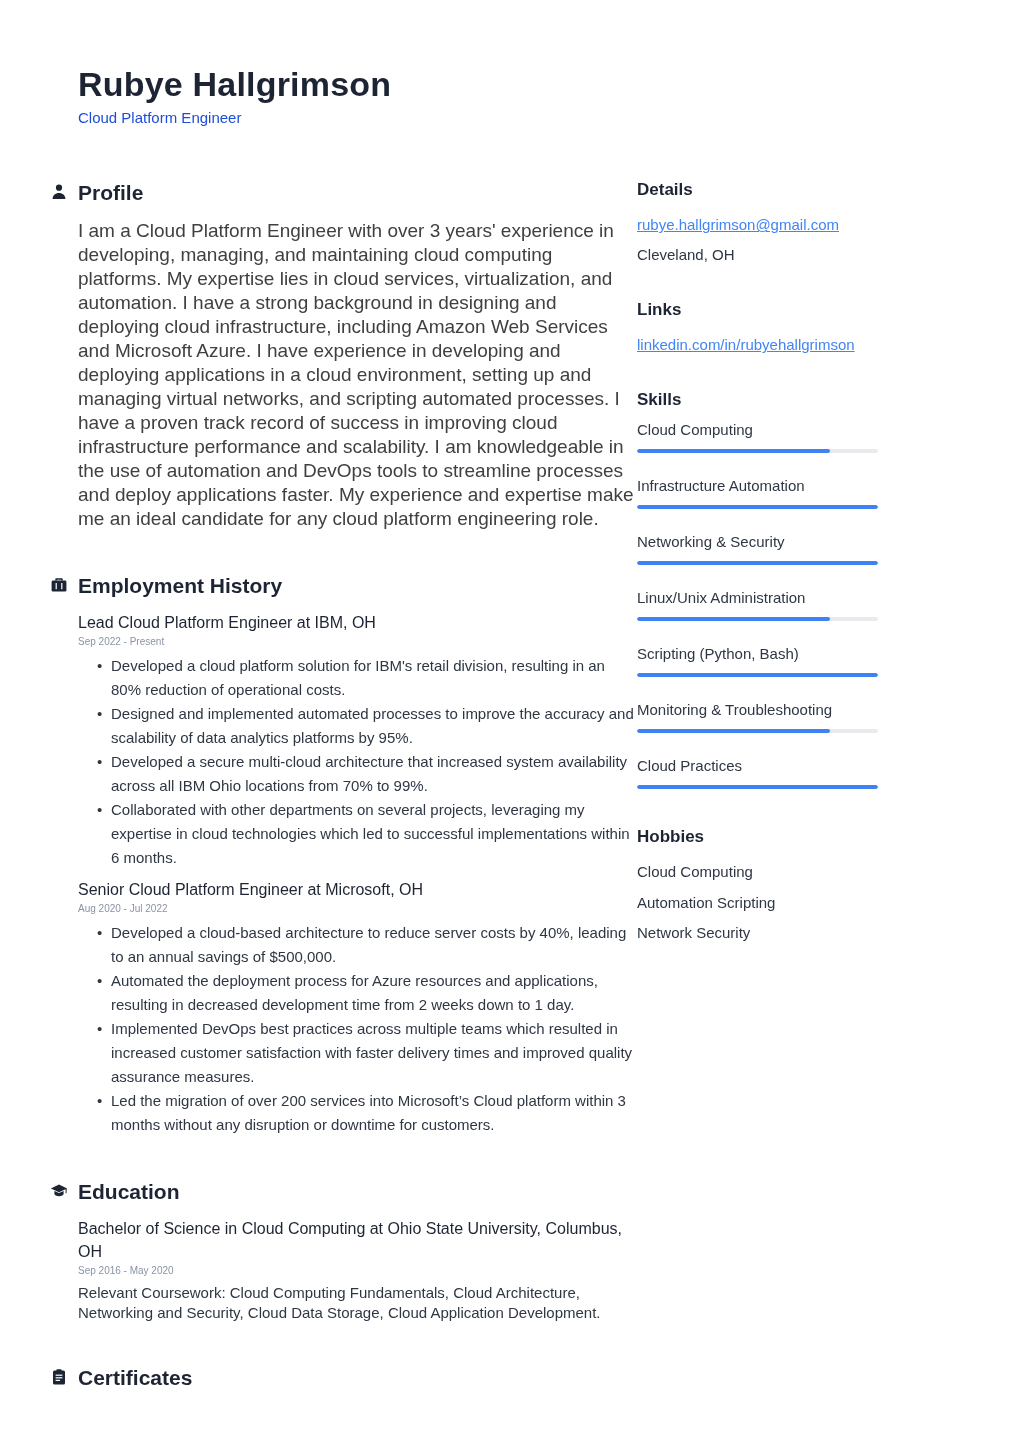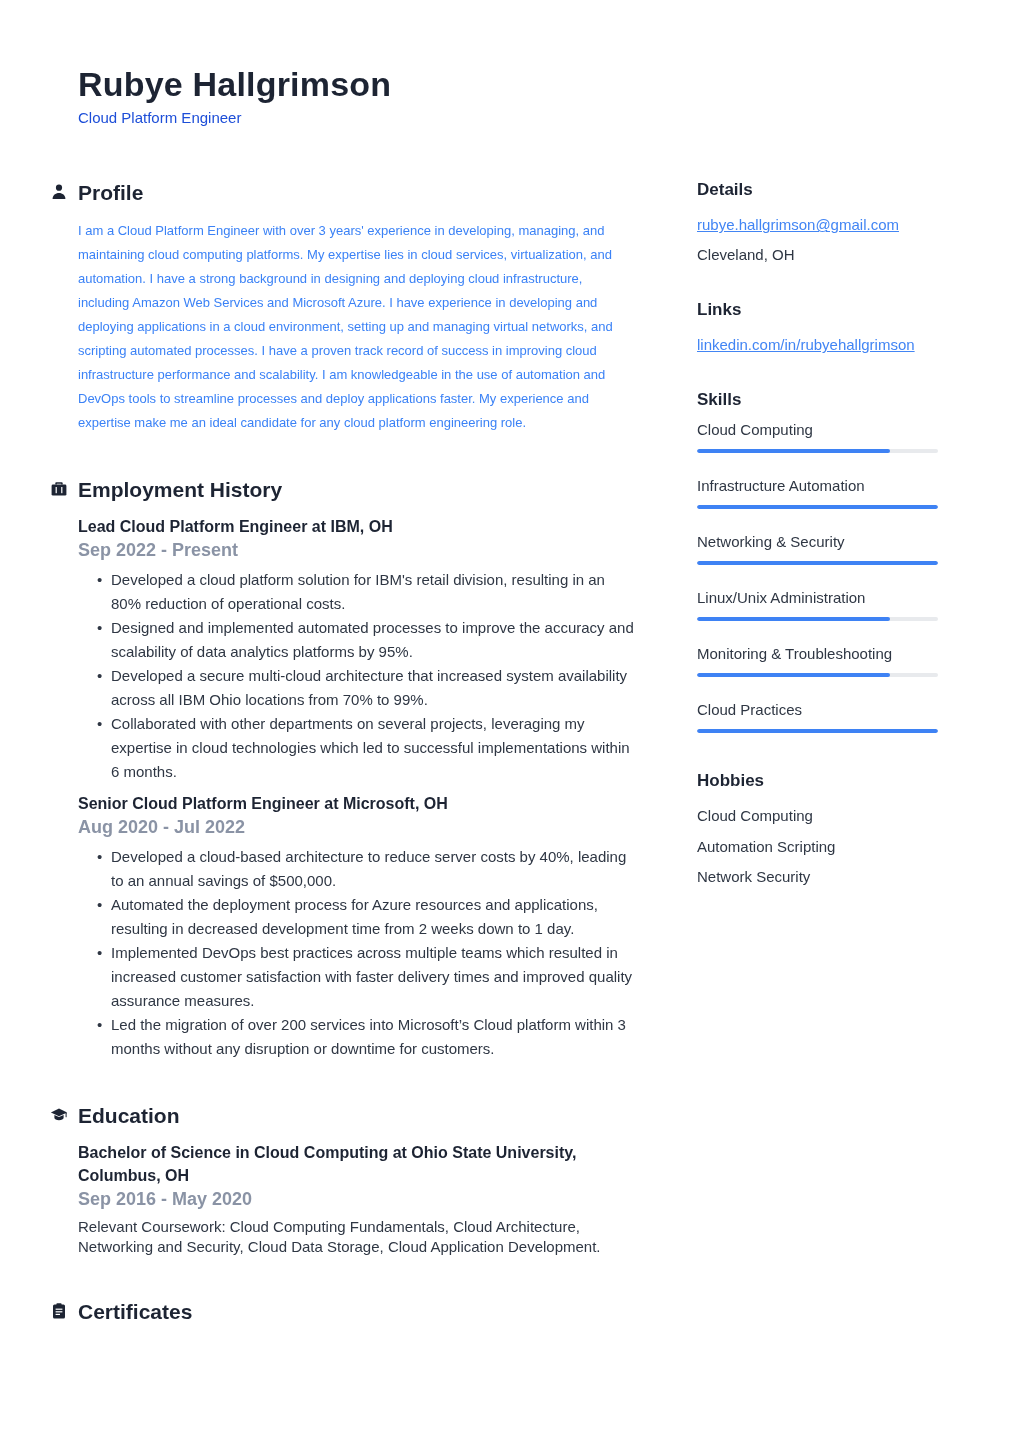--- a/index.html
+++ b/index.html
@@ -10,38 +10,38 @@
     color: #2f3744;
   }
   .page { width: 1024px; height: 1323px; padding: 66px 44px 0 50px; background: #fff; }
 
   
   .header { margin-left: 28px; margin-bottom: 54px; }
   .name { font-size: 34px; font-weight: 700; color: #1d2433; letter-spacing: 0.2px; line-height: 1.1; }
   .job-title { font-size: 15px; color: #1d4ed8; margin-top: 6px; }
 
   
-  .columns { display: flex; gap: 60px; }
+  .columns { display: flex; }
   .main { width: 587px; padding-left: 28px; }
   .sidebar { width: 241px; }
 
   
   .section { margin-bottom: 42px; }
   .section-heading {
     position: relative; font-size: 21px; font-weight: 700; color: #1d2433;
     margin-bottom: 13px; line-height: 1.2;
   }
   .section-icon { position: absolute; left: -28px; top: 3px; width: 18px; height: 18px; }
   .section-icon svg { display: block; width: 18px; height: 18px; fill: #1d2433; }
 
-  .profile-text { font-size: 13px; line-height: 24px; color: #3b82f6; }
+  .profile-text { font-size: 19px; line-height: 24px; color: #404040; }
 
   .entry { margin-bottom: 8px; }
-  .entry-title { font-size: 16px; font-weight: 700; color: #1d2433; line-height: 23px; margin-bottom: 2px; }
-  .entry-dates { font-size: 18px; color: #8a93a5; margin-bottom: 7px; font-weight: bold; }
+  .entry-title { font-size: 16px; font-weight: 400; color: #1d2433; line-height: 23px; margin-bottom: 2px; }
+  .entry-dates { font-size: 10px; color: #8a93a5; margin-bottom: 7px; }
   .entry ul { list-style: none; padding-left: 33px; }
   .entry li { position: relative; font-size: 15px; line-height: 24px; color: #2f3744; }
   .entry li::before { content: "•"; position: absolute; left: -14px; color: #2f3744; }
   .entry-desc { font-size: 15px; line-height: 20px; color: #2f3744; }
   .edu-title { max-width: 560px; }
 
   
   .side-section { margin-bottom: 30px; }
   .side-heading { font-size: 17px; font-weight: 700; color: #1d2433; margin-bottom: 10px; }
   .side-line { font-size: 15px; line-height: 30px; color: #2f3744; }
@@ -188,20 +188,26 @@
               <div class="meter-fill" style="width: 100%;"></div>
             </div>
         </div>
         <div class="meter-item">
           <div class="label">Linux/Unix Administration</div>
           <div class="meter-track">
               <div class="meter-fill" style="width: 80%;"></div>
             </div>
         </div>
         <div class="meter-item">
+          <div class="label">Scripting (Python, Bash)</div>
+          <div class="meter-track">
+              <div class="meter-fill" style="width: 100%;"></div>
+            </div>
+        </div>
+        <div class="meter-item">
           <div class="label">Monitoring &amp; Troubleshooting</div>
           <div class="meter-track">
               <div class="meter-fill" style="width: 80%;"></div>
             </div>
         </div>
         <div class="meter-item">
           <div class="label">Cloud Practices</div>
           <div class="meter-track">
               <div class="meter-fill" style="width: 100%;"></div>
             </div>

